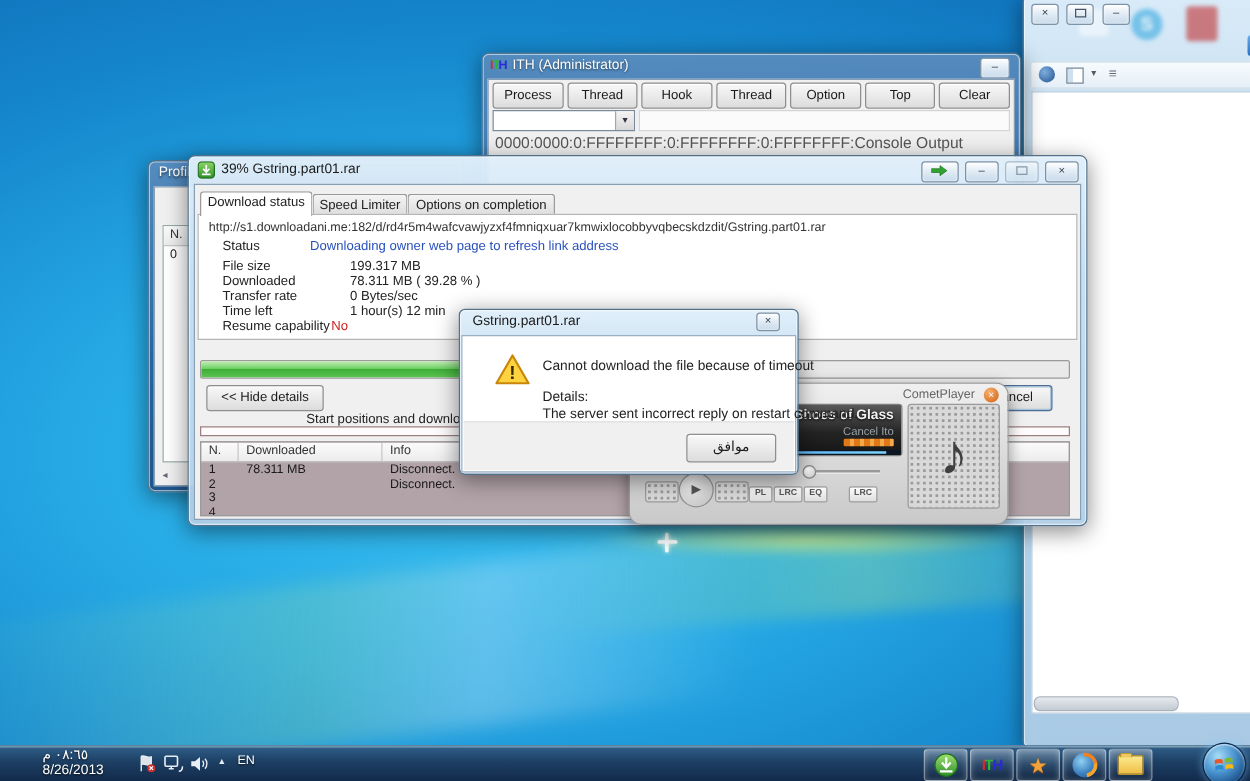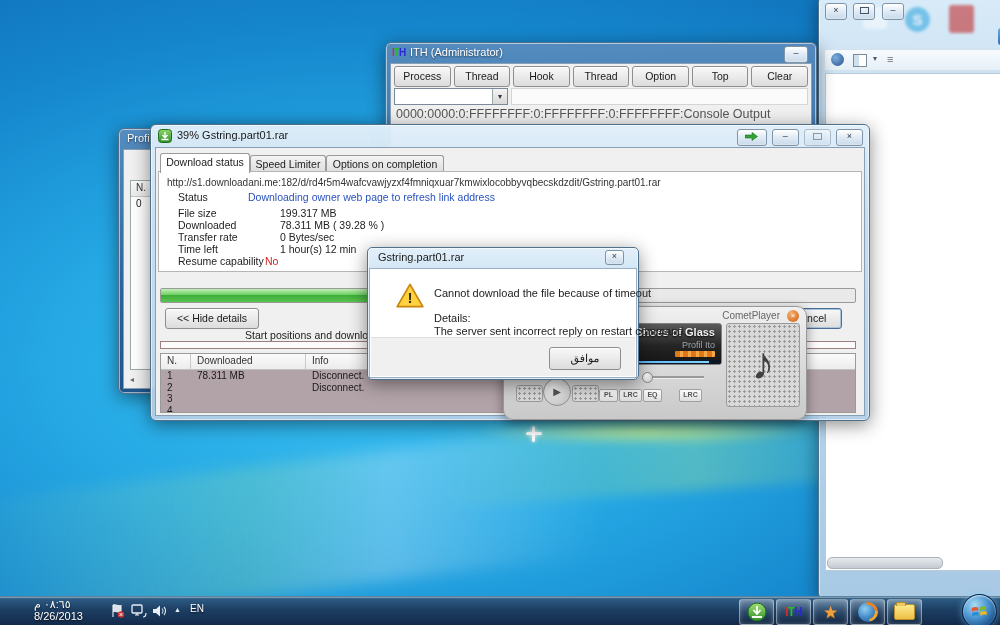--- a/index.html
+++ b/index.html
@@ -275,21 +275,21 @@
   </div>
 </div>
 
 <div class="player" style="left:503px;top:306px;width:302px;height:112px;z-index:40;">
   <span style="position:absolute;right:26px;top:3px;font-size:10px;color:#666;">CometPlayer</span>
   <span style="position:absolute;right:7px;top:3px;width:12px;height:12px;border-radius:50%;
                background:radial-gradient(circle at 35% 30%, #f6b070, #d06010);color:#fff;font-size:8px;
                text-align:center;line-height:12px;">×</span>
   <div class="pdisplay" style="left:8px;top:16px;width:208px;height:40px;">
     <span style="position:absolute;right:6px;top:2px;font-size:11px;font-weight:bold;color:#f2f2f2;text-shadow:0 1px 2px #000;">Shoes of Glass</span>
-    <span style="position:absolute;right:6px;top:16px;font-size:9px;color:#9aa4aa;">Profil Ito</span>
+    <span style="position:absolute;right:6px;top:16px;font-size:9px;color:#9aa4aa;">Cancel Ito</span>
     <span style="position:absolute;right:6px;top:27px;width:40px;height:6px;
                  background:repeating-linear-gradient(90deg,#e07818 0 5px,#f5a847 5px 8px);border-radius:1px;"></span>
     <span style="position:absolute;left:0;right:0;bottom:0;height:4px;background:#0c1522;">
       <span style="position:absolute;left:0;top:1px;height:2px;width:94%;background:linear-gradient(90deg,#2f86e8,#7fd4ff);display:block;"></span>
     </span>
   </div>
   <div class="dots" style="position:absolute;left:222px;top:16px;width:72px;height:82px;text-align:center;">
     <span style="font-size:46px;line-height:78px;color:#3f3f3f;">♪</span>
   </div>
   <div class="dots" style="position:absolute;left:12px;top:78px;width:25px;height:15px;"></div>

